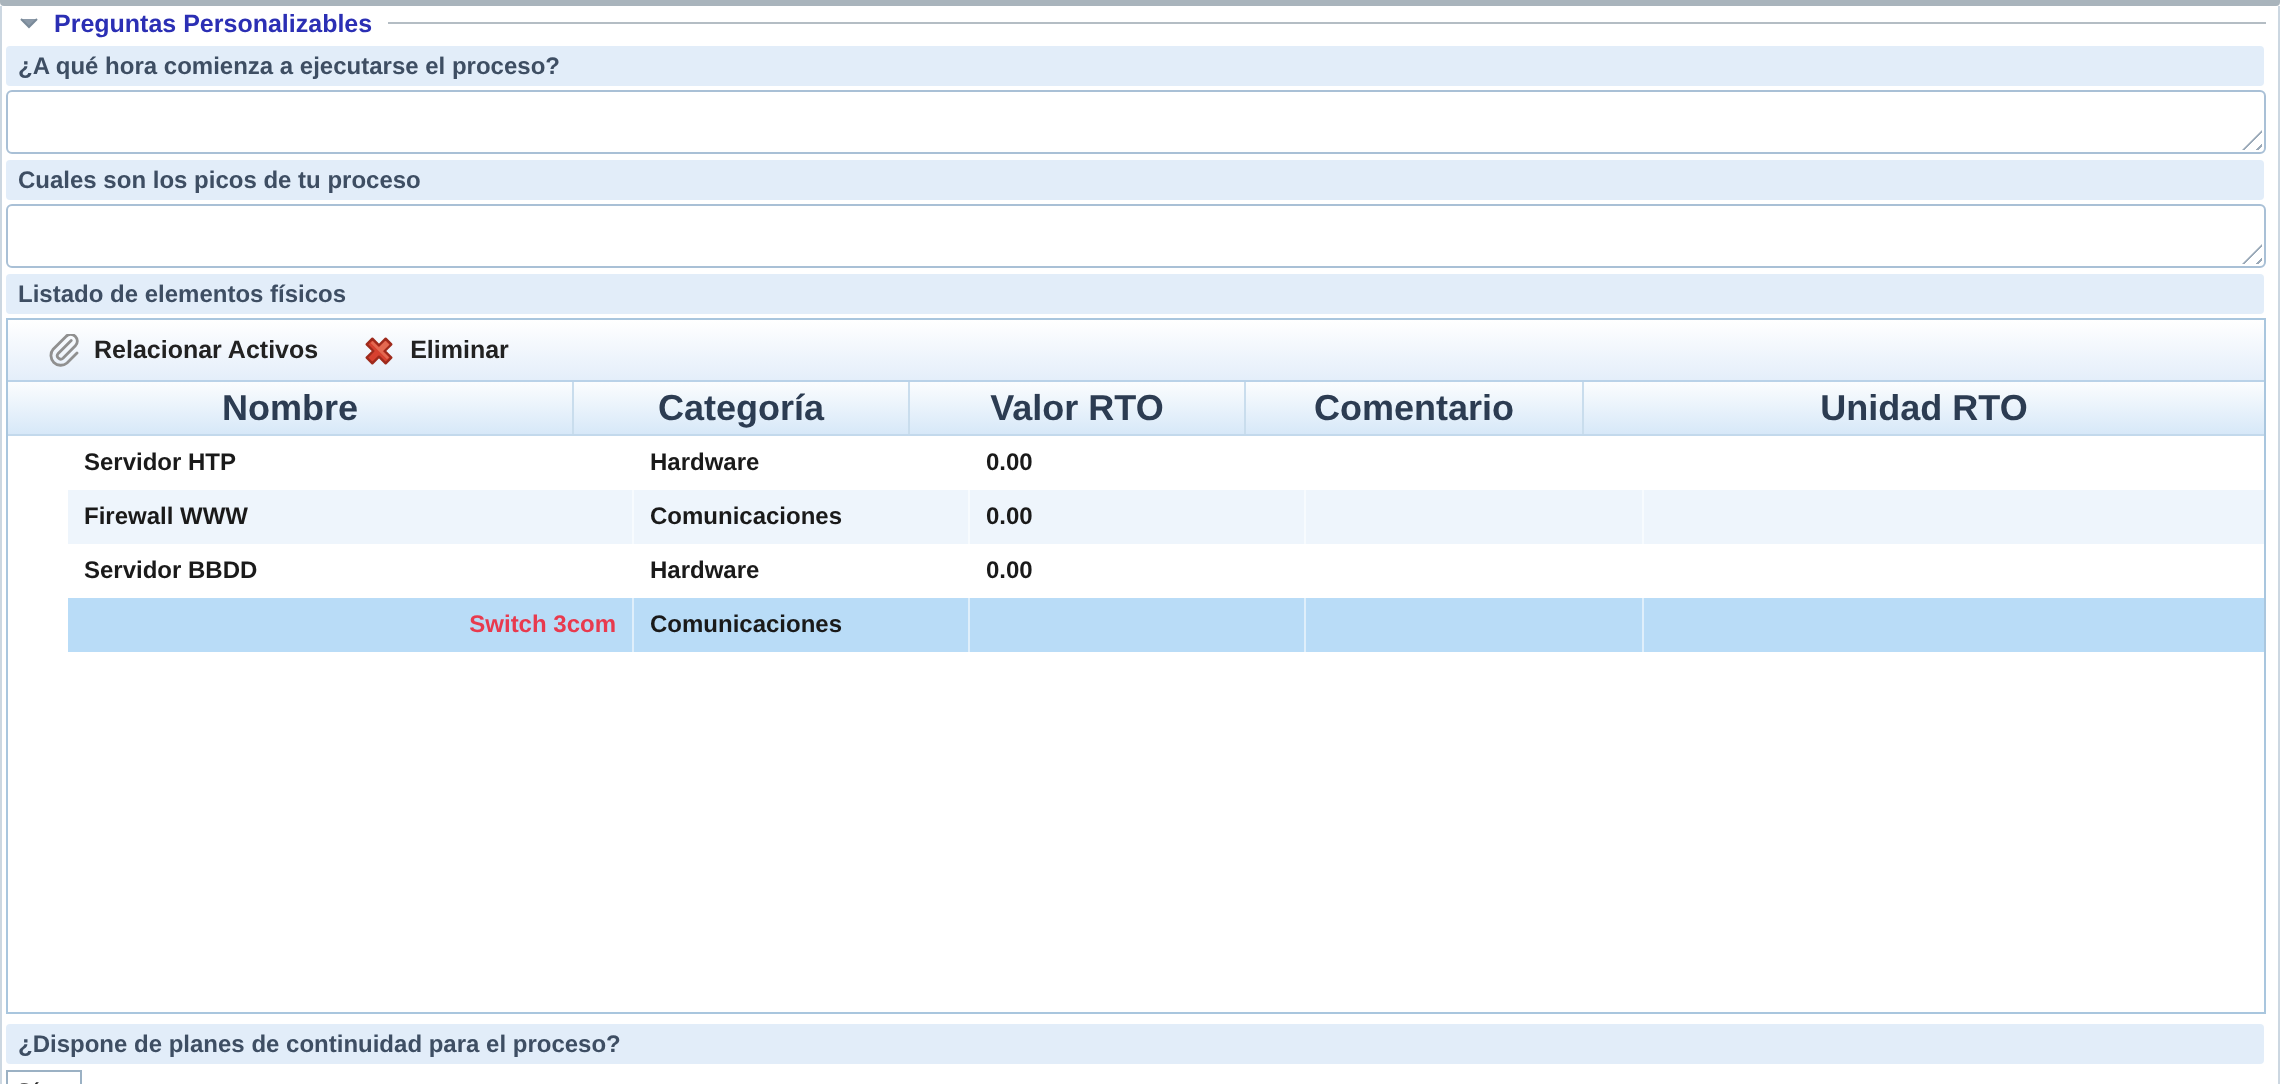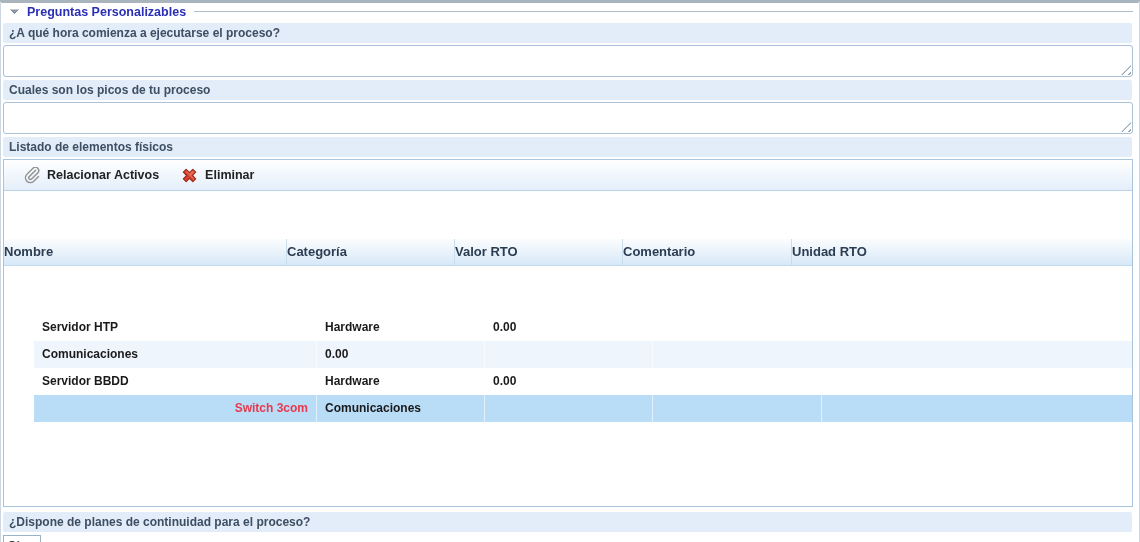--- a/index.html
+++ b/index.html
@@ -34,42 +34,42 @@
   }
   .grip {
     position:absolute; right:2px; bottom:2px; width:10px; height:10px;
     background:repeating-linear-gradient(135deg, transparent 0 2px, #9aa9b8 2px 3px, transparent 3px 5px);
     clip-path:polygon(100% 0, 100% 100%, 0 100%);
     cursor:nwse-resize;
   }
 
   .grid {
     margin:2px 1px 0 0; border:1px solid #a9c6de; height:348px;
-    display:flex; flex-direction:column; background:#fff;gap:48px;
+    display:flex; flex-direction:column; background:#fff;
   }
   .toolbar {
     height:31px; flex:0 0 31px; display:flex; align-items:center;
     background:linear-gradient(#ffffff,#e4eefa);
     border-bottom:1px solid #b9d2e8; padding-left:10px; gap:4px;
   }
   .tb-btn {
     display:inline-flex; align-items:center; gap:7px; background:transparent;
     border:1px solid transparent; border-radius:3px; padding:3px 8px;
     font-family:"Liberation Sans", sans-serif; font-weight:bold; font-size:12.5px; color:#222;
     cursor:pointer;
   }
   .tb-btn svg { display:block; }
 
   .thead {
     flex:0 0 27px; display:grid; grid-template-columns:283px 168px 168px 169px 1fr;
     background:linear-gradient(#fbfdfe,#d7e8f8);
     border-bottom:1px solid #c3d9ec;
   }
   .th {
-    font-weight:bold; font-size:13px; color:#2c3c52; 
+    font-weight:bold; font-size:18px; color:#2c3c52; text-align:center;
     line-height:26px; border-right:1px solid #c9dded; cursor:pointer;
     overflow:hidden; white-space:nowrap;
   }
   .th:last-child { border-right:none; }
 
   .tbody { flex:1; display:flex; flex-direction:column; background:#fff;margin-left:30px; }
   .trow {
     flex:0 0 27px; display:grid; grid-template-columns:283px 168px 168px 169px 1fr;
     cursor:pointer; background:#fff;
   }
@@ -157,20 +157,21 @@
 
       <div class="tbody">
         <div class="trow">
           <div class="td">Servidor HTP</div>
           <div class="td">Hardware</div>
           <div class="td">0.00</div>
           <div class="td"></div>
           <div class="td"></div>
         </div>
         <div class="trow stripe">
+          <div class="td">Firewall WWW</div>
           <div class="td">Comunicaciones</div>
           <div class="td">0.00</div>
           <div class="td"></div>
           <div class="td"></div>
         </div>
         <div class="trow">
           <div class="td">Servidor BBDD</div>
           <div class="td">Hardware</div>
           <div class="td">0.00</div>
           <div class="td"></div>

